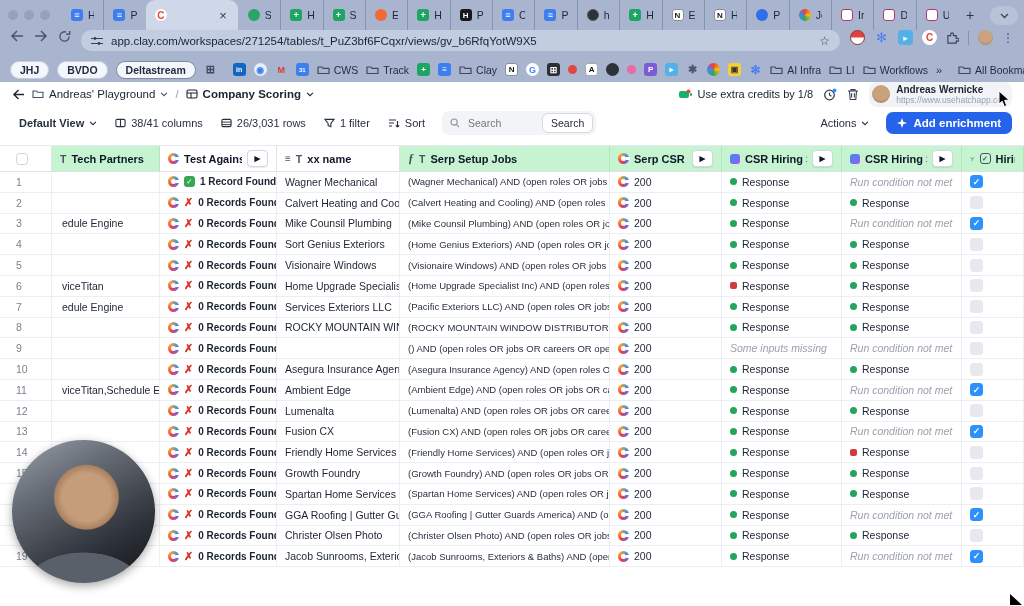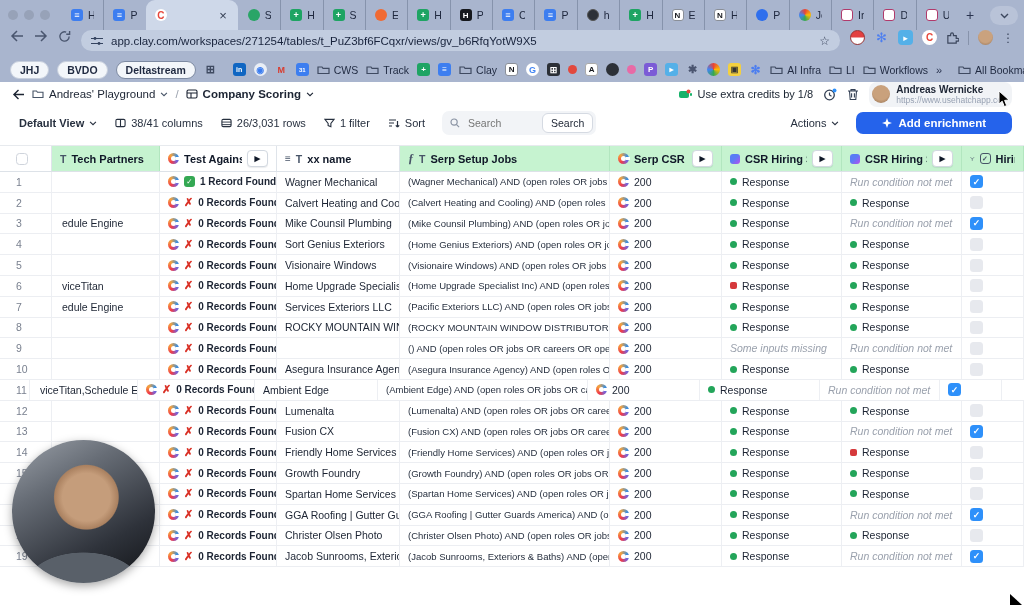--- a/index.html
+++ b/index.html
@@ -93,21 +93,21 @@
 
   .app-toolbar{height:34px;background:#fff;display:flex;align-items:center;gap:4px;padding:0 12px;}
   .tbtn{display:flex;align-items:center;gap:5px;font-size:11px;color:#27303f;padding:4px 7px;border-radius:6px;white-space:nowrap;}
   .tbtn b{font-weight:700;}
   .searchbox{display:flex;align-items:center;gap:6px;background:#f2f4f7;border-radius:7px;height:24px;
     padding:0 3px 0 8px;margin-left:6px;}
   .searchbox input{border:none;background:transparent;outline:none;width:70px;font-size:10.5px;
     font-family:"Liberation Sans",sans-serif;color:#333;}
   .search-go{background:#fff;border:1px solid #d5dae2;border-radius:6px;font-size:10.5px;padding:3px 8px;color:#1c2433;}
   .tb-right{margin-left:auto;display:flex;align-items:center;gap:10px;}
-  .add-btn{background:#2563eb;color:#fff;border-radius:7px;padding:5px 26px;font-size:11.5px;font-weight:700;
+  .add-btn{background:#2563eb;color:#fff;border-radius:7px;padding:5px 11px;font-size:11.5px;font-weight:700;
     display:flex;align-items:center;gap:6px;}
 
   
   .grid{position:relative;}
   .ghead{display:flex;height:27px;border-top:1px solid #e7eaee;border-bottom:1px solid #dde2e8;margin-top:5px;}
   .hcell{display:flex;align-items:center;gap:5px;padding:0 8px;font-size:11px;font-weight:700;color:#101828;
     border-right:1px solid #dfe4ea;overflow:hidden;white-space:nowrap;background:#fff;flex:0 0 auto;}
   .hcell.green{background:#c6f3d0;border-right-color:#b2e6bf;}
   .hlabel{overflow:hidden;white-space:nowrap;min-width:0;flex:0 1 auto;}
   .hcb{width:12px;height:12px;border:1.5px solid #cfd4dc;border-radius:3.5px;background:#fff;margin-left:8px;}
@@ -862,21 +862,21 @@
           </div>
           <div class="gcell" style="width:120px">
             <span class="dot"></span>
             <span>Response</span>
           </div>
           <div class="gcell" style="width:62px">
             <span class="cb"></span>
           </div>
         </div>
         <div class="grow">
-          <div class="gcell num" style="width:30px">
+          <div class="gcell num" style="width:52px">
             <span>11</span>
           </div>
           <div class="gcell" style="width:108px;padding-left:10px">
             <span>viceTitan,Schedule En...</span>
           </div>
           <div class="gcell" style="width:117px">
             <span class="clayc"></span>
             <span class="xm">✗</span>
             <span class="grec">0 Records Found</span>
           </div>

